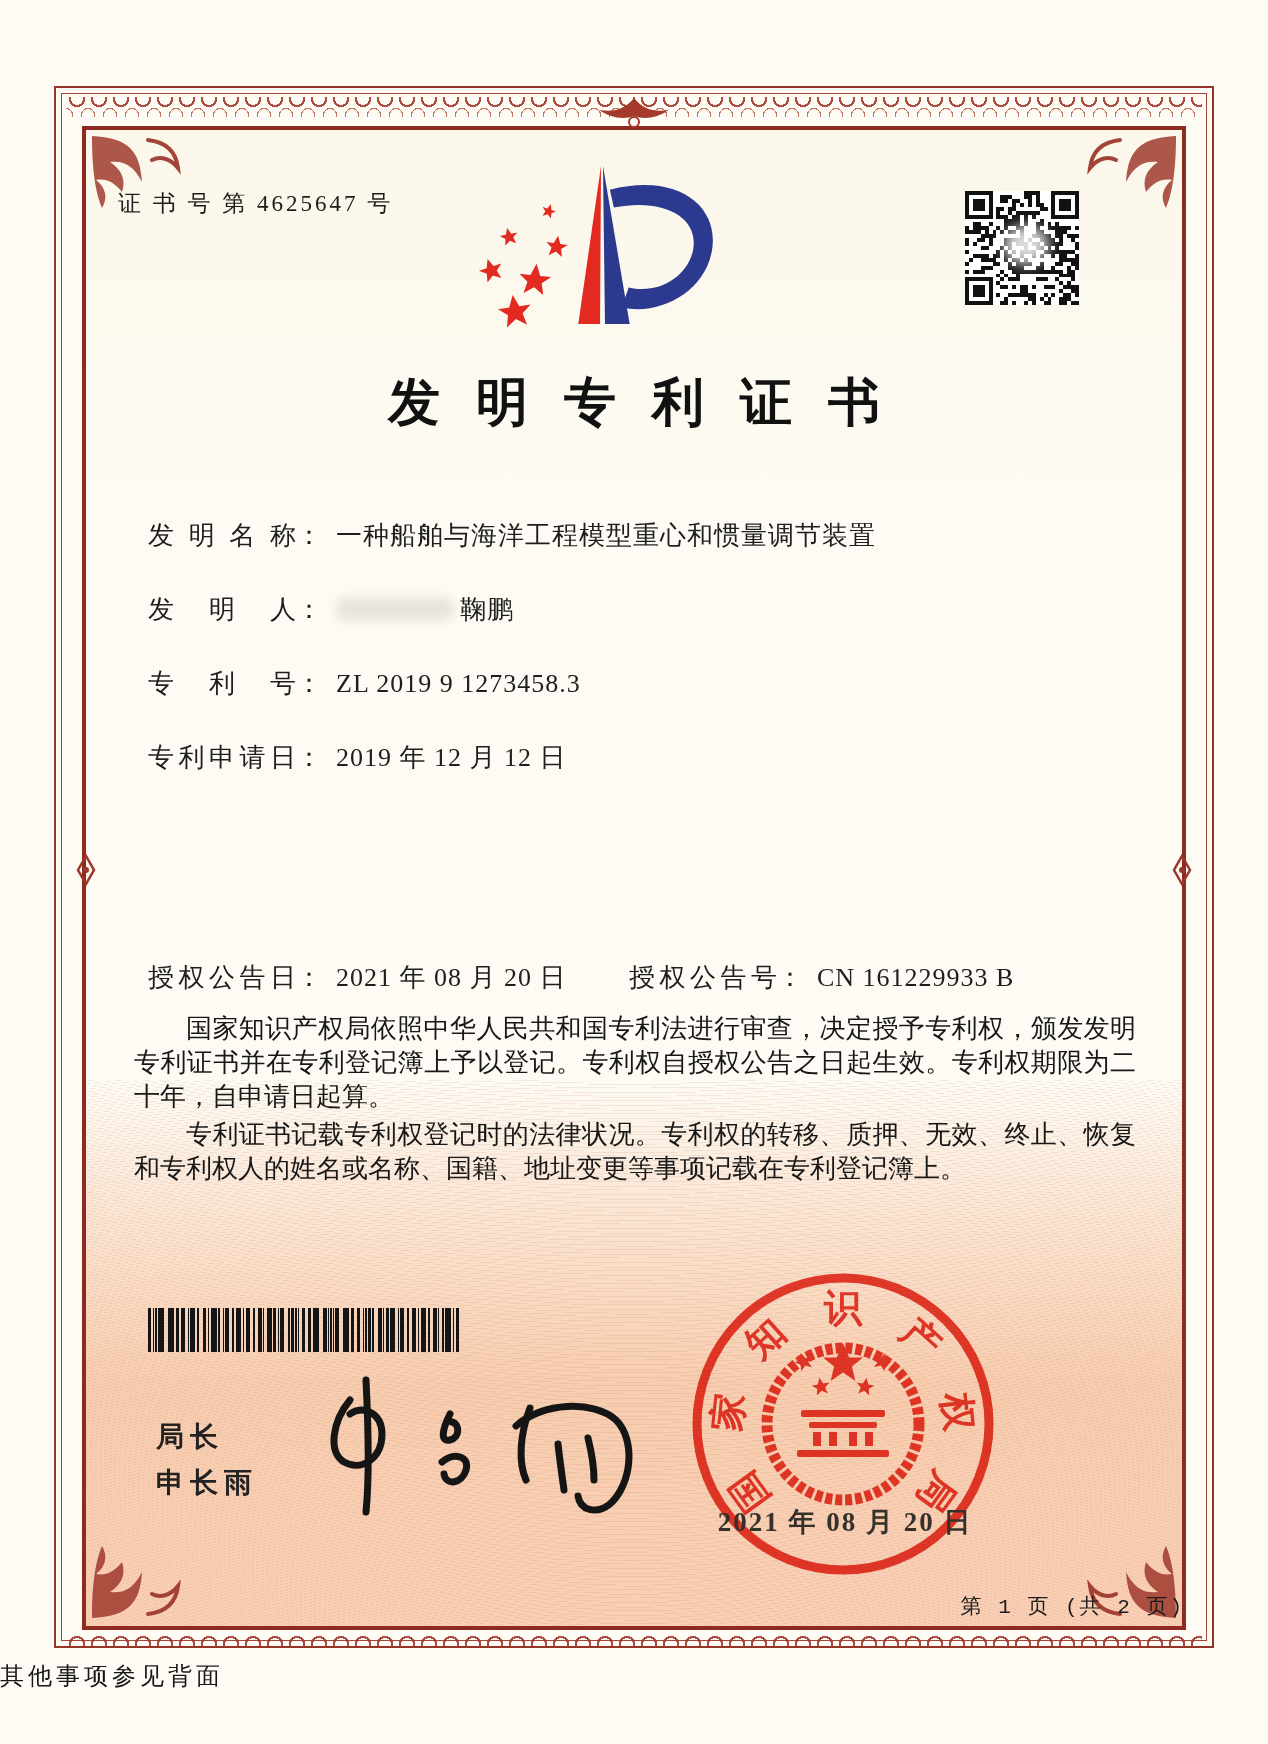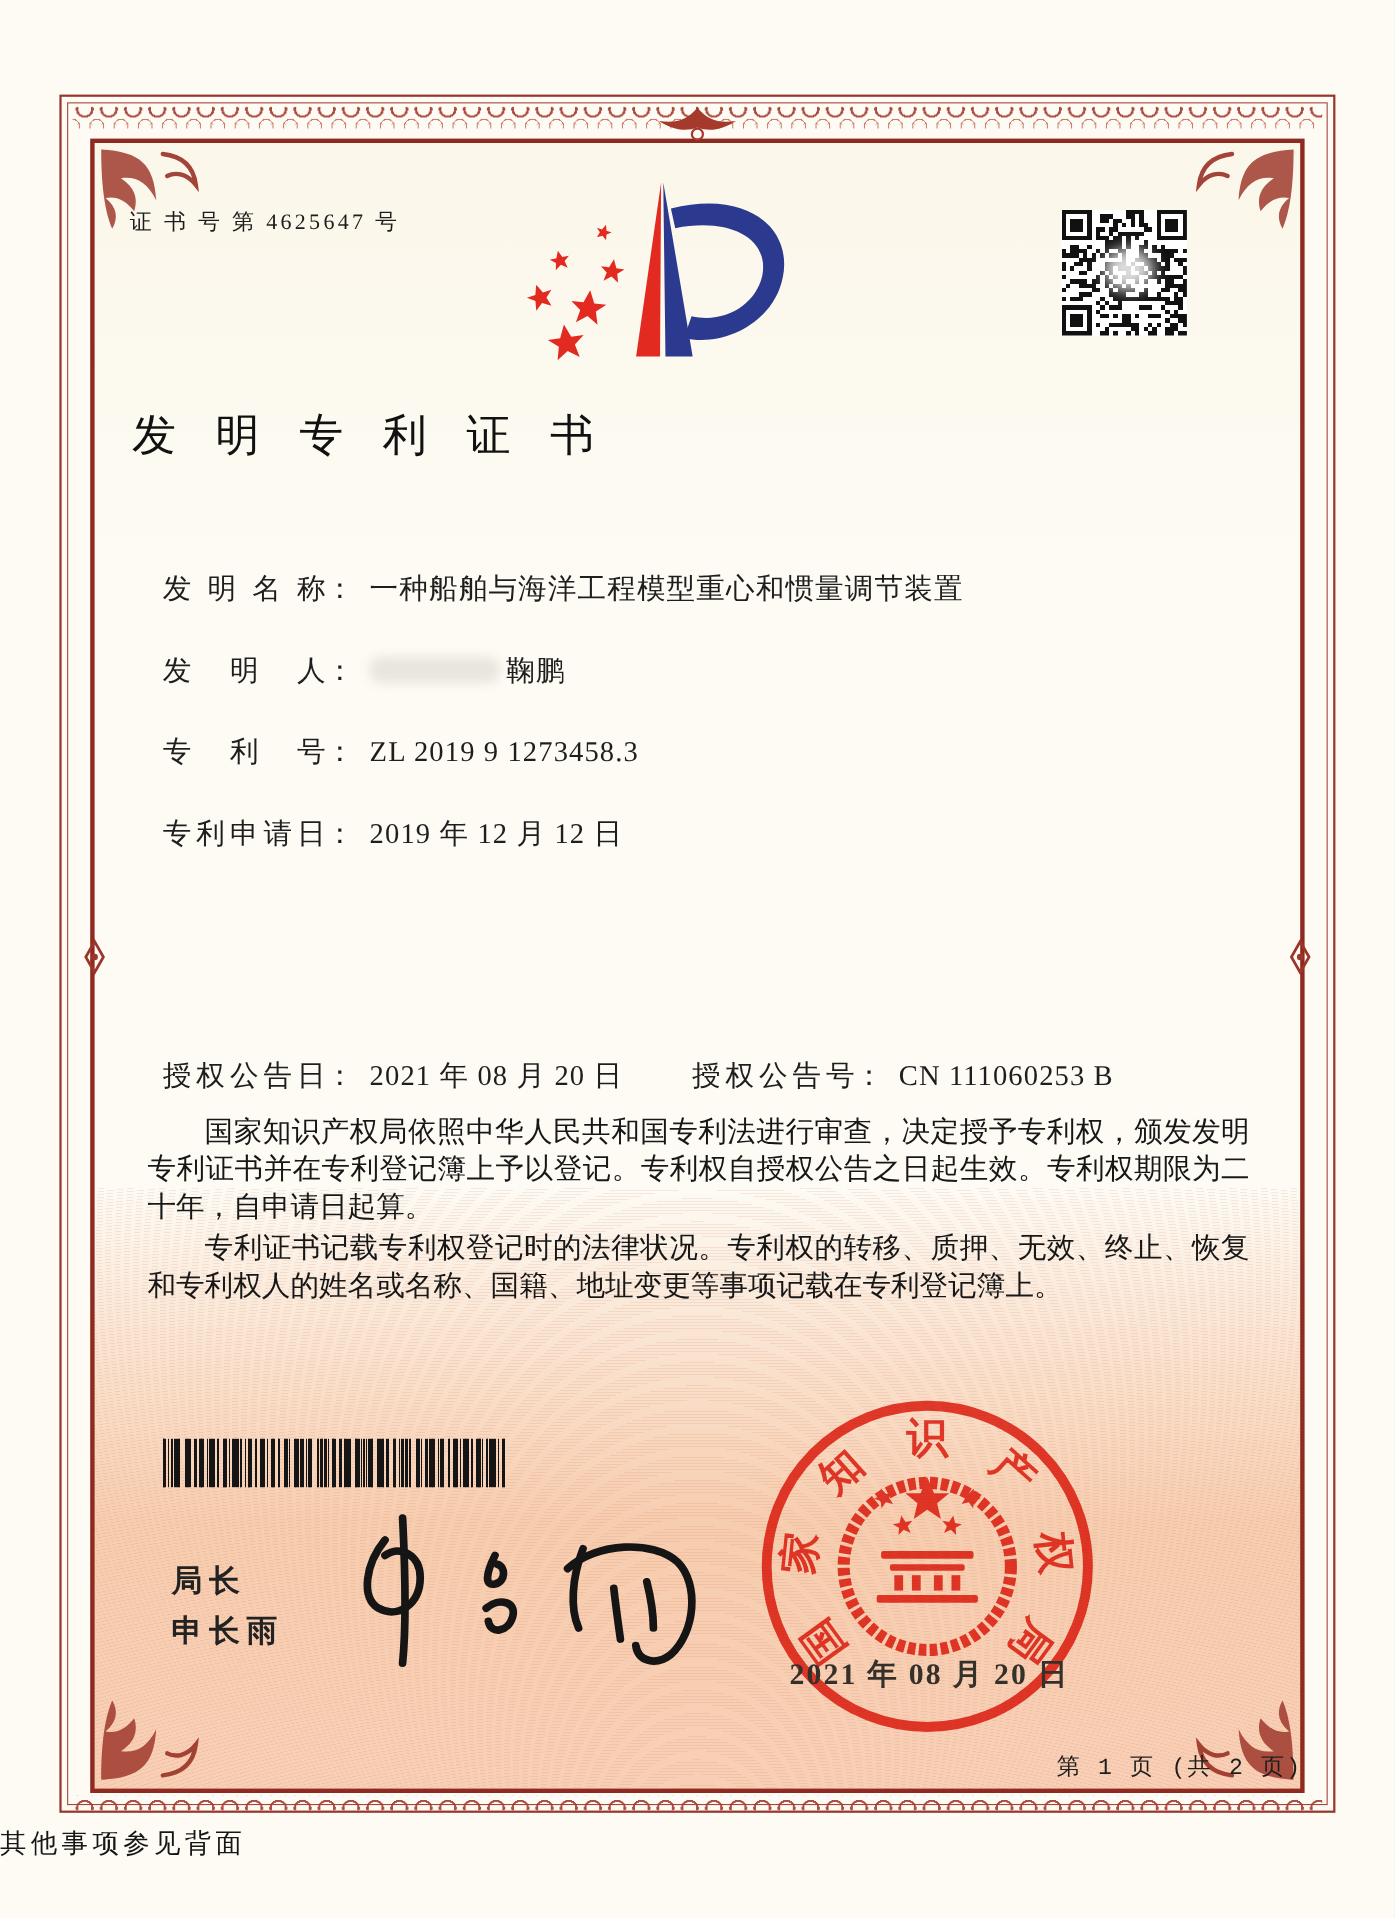--- a/index.html
+++ b/index.html
@@ -32,27 +32,27 @@
   
   .tint-top{position:absolute;left:84px;right:84px;top:130px;height:400px;
     background:linear-gradient(180deg, rgba(247,238,214,.35), rgba(255,255,255,0));}
   .peach{position:absolute;left:84px;right:84px;top:1080px;bottom:116px;
     background:linear-gradient(180deg, rgba(246,205,176,0) 0%, rgba(247,206,177,.45) 22%, rgba(246,197,163,.85) 55%, rgba(248,205,178,.95) 100%);}
   .waves{position:absolute;left:84px;right:84px;top:1080px;bottom:116px;
     background:repeating-radial-gradient(120% 90% at 50% 135%, rgba(196,104,74,.16) 0 1.5px, rgba(255,255,255,0) 1.5px 7px);
     opacity:.8;}
 
   
-  .cert-no{position:absolute;left:118px;top:188px;font-size:20px;letter-spacing:3px;color:#1c1c1c;}
+  .cert-no{position:absolute;left:118px;top:188px;font-size:23px;letter-spacing:3px;color:#1c1c1c;}
   .logo{position:absolute;left:452px;top:160px;width:300px;height:168px;}
   .qr{position:absolute;left:965px;top:191px;width:114px;height:114px;background:#fff;}
   .qr svg{width:100%;height:100%;}
   .qr .smudge{position:absolute;left:38px;top:34px;width:46px;height:40px;background:#fff;filter:blur(7px);opacity:.85;border-radius:50%;}
-  .title{position:absolute;left:84px;right:84px;top:368px;text-align:left;
-    font-size:40px;font-weight:normal;letter-spacing:36px;text-indent:36px;color:#111;}
+  .title{position:absolute;left:84px;right:84px;top:368px;text-align:center;
+    font-size:52px;font-weight:bold;letter-spacing:36px;text-indent:36px;color:#111;}
 
   
   .row{position:absolute;left:148px;font-size:26px;color:#1e1e1e;white-space:nowrap;}
   .row .lab{display:inline-block;width:148px;text-align:justify;text-align-last:justify;vertical-align:bottom;}
   .row .col{margin-right:14px;}
   .row .val{letter-spacing:1px;}
   .r0{top:518px;} .r1{top:592px;} .r2{top:666px;} .r3{top:740px;}
   .r4{top:816px;} .r5{top:884px;} .r6{top:960px;}
   .pair2{position:absolute;left:481px;top:0;}
   .redact{display:inline-block;width:118px;height:24px;margin-right:6px;border-radius:10px;
@@ -485,21 +485,21 @@
   </div>
   <div class="row r2">
     <span class="lab">专利号</span><span class="col">：</span><span class="val">ZL 2019 9 1273458.3</span>
   </div>
   <div class="row r3">
     <span class="lab">专利申请日</span><span class="col">：</span><span class="val">2019 年 12 月 12 日</span>
   </div>
   <div class="row r6">
     <span class="lab">授权公告日</span><span class="col">：</span><span class="val">2021 年 08 月 20 日</span>
     <span class="pair2">
-      <span class="lab">授权公告号</span><span class="col">：</span><span class="val">CN 111060253 B</span>
+      <span class="lab">授权公告号</span><span class="col">：</span><span class="val">CN 161229933 B</span>
     </span>
   </div>
 
   <div class="paras">
     <p>国家知识产权局依照中华人民共和国专利法进行审查，决定授予专利权，颁发发明专利证书并在专利登记簿上予以登记。专利权自授权公告之日起生效。专利权期限为二十年，自申请日起算。</p>
     <p>专利证书记载专利权登记时的法律状况。专利权的转移、质押、无效、终止、恢复和专利权人的姓名或名称、国籍、地址变更等事项记载在专利登记簿上。</p>
   </div>
 
   <div class="barcode"></div>
 

